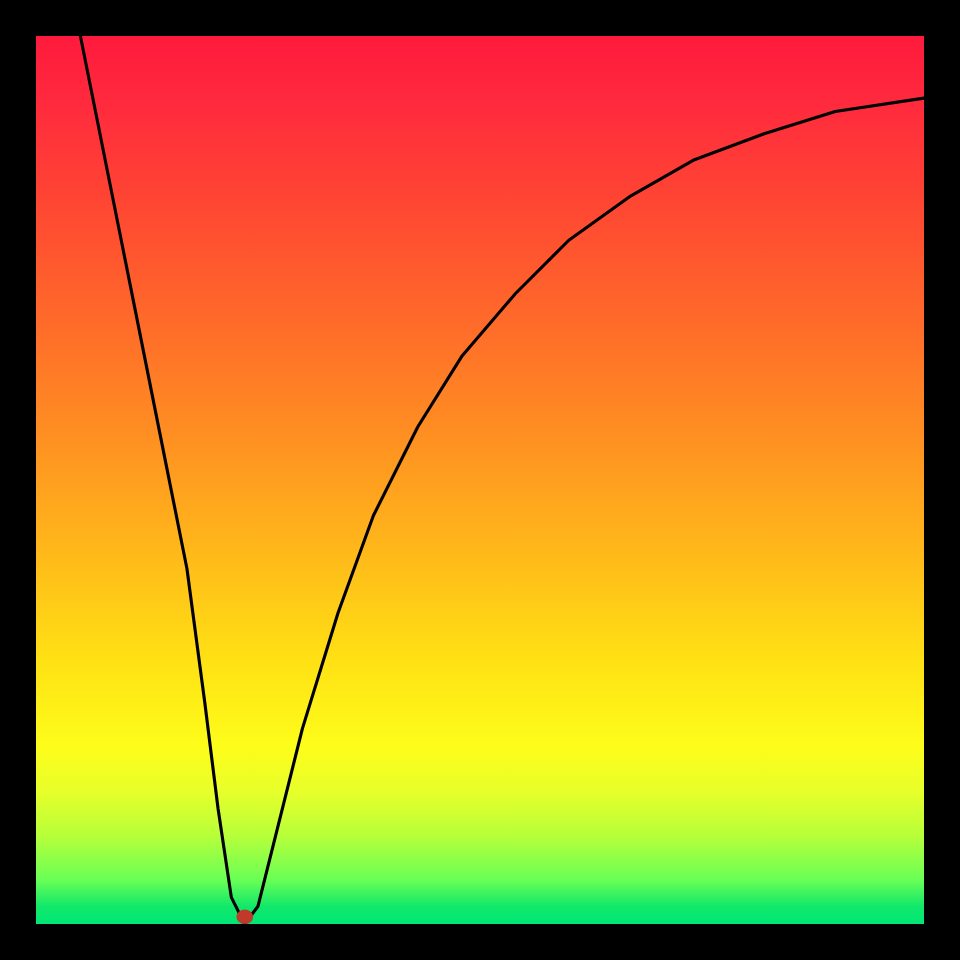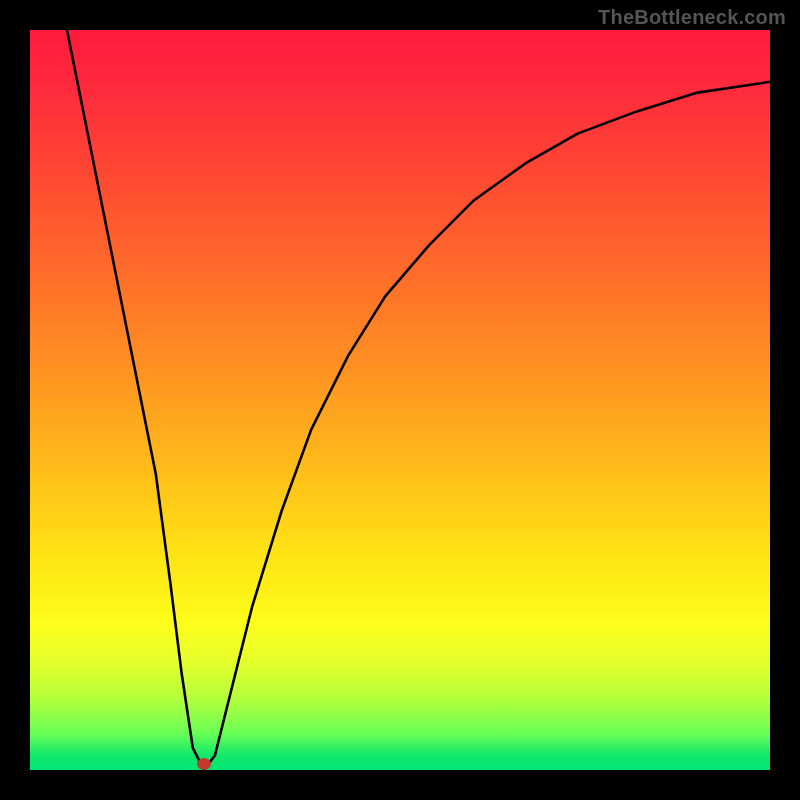--- a/index.html
+++ b/index.html
@@ -74,15 +74,14 @@
   <div class="plot">
 
     <svg class="curve" viewBox="0 0 740 740" preserveAspectRatio="none">
       <path id="curve-path" fill="none" stroke="#000" stroke-width="2.6" stroke-linejoin="round" stroke-linecap="round" d="M37.00 0.00 L59.20 111.00 L81.40 222.00 L103.60 333.00 L125.80 444.00 L140.60 555.00 L151.70 643.80 L162.80 717.80 L173.90 740.00 L185.00 725.20 L199.80 666.00 L222.00 577.20 L251.60 481.00 L281.20 399.60 L318.20 325.60 L355.20 266.40 L399.60 214.60 L444.00 170.20 L495.80 133.20 L547.60 103.60 L606.80 81.40 L666.00 62.90 L740.00 51.80"></path>
     </svg>
 
     <div id="marker" class="marker" style="left: 173.9px; top: 734.08px; background: rgb(192, 57, 43);"></div>
 
   </div>
 
-  <div class="watermark">TheBottleneck.com</div>
 
 </div>
 
 </body></html>

